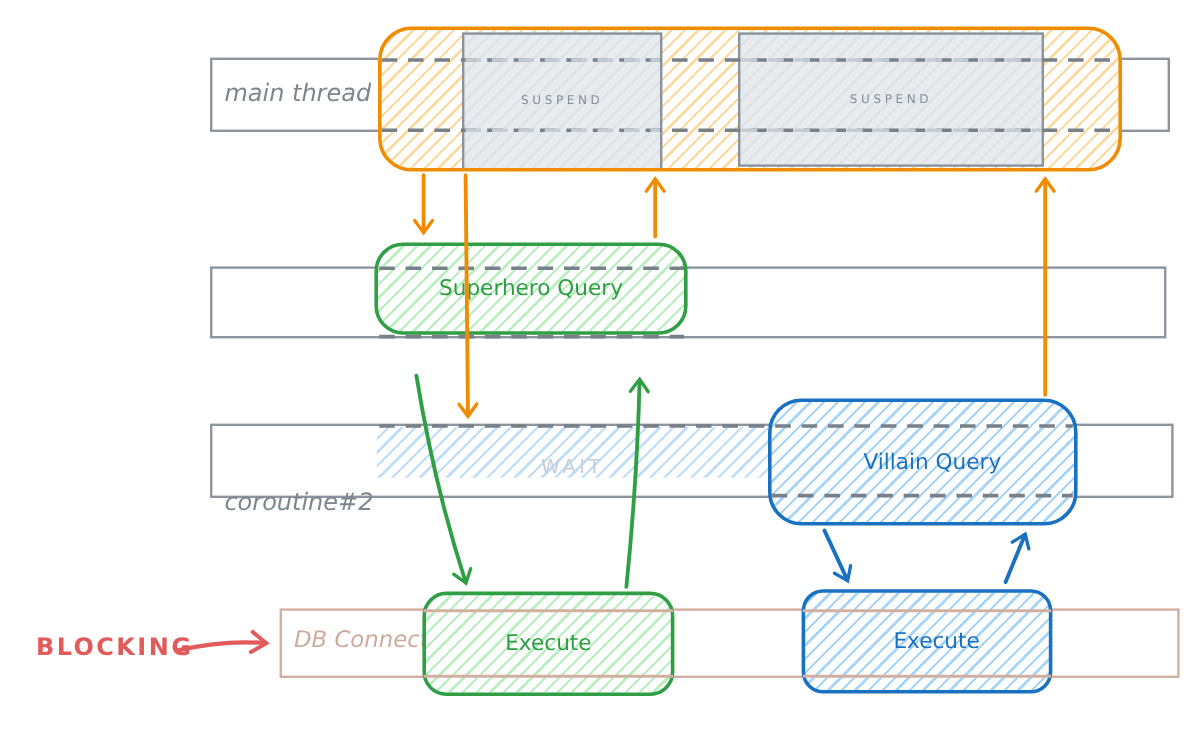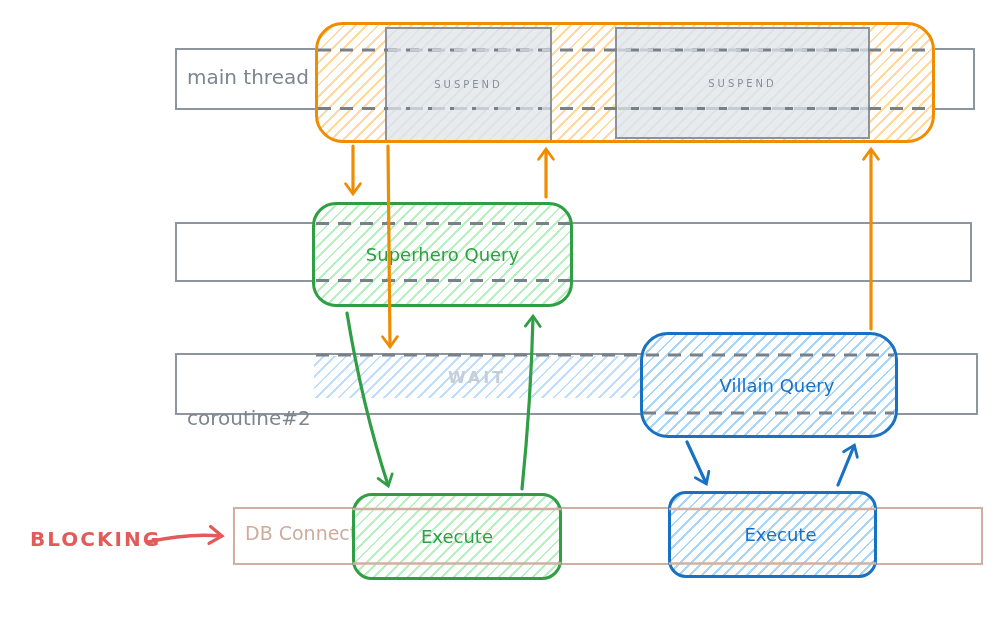--- a/index.html
+++ b/index.html
@@ -2,35 +2,35 @@
 <html><head>
 <meta charset="utf-8">
 <style>
   html,body{margin:0;padding:0;background:#fff;}
   #canvas{
     position:relative;width:999px;height:620px;background:#ffffff;overflow:hidden;
     font-family:"DejaVu Sans","Liberation Sans",sans-serif;
   }
   
   .bar{position:absolute;background:#fff;border:2.5px solid #8d959e;box-sizing:border-box;}
-  .bar-label{position:absolute;color:#7d858e;font-size:20px;white-space:nowrap;}
+  .bar-label{position:absolute;color:#7d858e;font-size:20px;white-space:nowrap;font-style:italic;}
   #bar-main{left:175px;top:48px;width:800px;height:62px;}
   #lbl-main{left:187px;top:65px;}
   #bar-c1{left:175px;top:222px;width:797px;height:60px;}
   #lbl-c1{left:187px;top:238px;}
   #bar-c2{left:175px;top:353px;width:803px;height:62px;}
   #lbl-c2{left:187px;top:370px;margin-top:36px;}
   #bar-db{left:233px;top:507px;width:750px;height:58px;border-color:#d2b0a1;}
   #lbl-db{left:245px;top:522px;color:#cfab9c;font-size:19px;}
 
   
   #wait-region{
     position:absolute;left:314px;top:356px;width:326px;height:42px;box-sizing:border-box;
     background-image:repeating-linear-gradient(135deg,transparent 0 6px,#bfdefc 6px 8px);
-    display:flex;align-items:center;justify-content:center;font-weight:bold;
+    display:flex;align-items:flex-end;justify-content:center;
   }
   #wait-label{color:#c6cfd8;font-size:16px;letter-spacing:3px;}
 
   
   #orange-fill{
     position:absolute;left:315px;top:22px;width:620px;height:121px;border-radius:28px;box-sizing:border-box;
     background-color:#fff;
     background-image:repeating-linear-gradient(135deg,transparent 0 6px,#ffd9a0 6px 8px);
   }
   #orange-border{
@@ -50,21 +50,21 @@
   
   .block{
     position:absolute;box-sizing:border-box;background-color:#fff;z-index:4;
     display:flex;align-items:center;justify-content:center;
   }
   .block.green{border:3.5px solid #2f9e44;background-image:repeating-linear-gradient(135deg,transparent 0 6px,#b9f0c0 6px 8px);}
   .block.blue {border:3.5px solid #1971c2;background-image:repeating-linear-gradient(135deg,transparent 0 6px,#a8d6fb 6px 8px);padding-left:16px;}
   .block-label{font-size:18px;}
   .green .block-label{color:#2f9e44;}
   .blue  .block-label{color:#1971c2;}
-  #superhero-query{left:312px;top:202px;width:261px;height:105px;border-radius:24px;}
+  #superhero-query{left:312px;top:202px;width:261px;height:77px;border-radius:24px;}
   #villain-query{left:640px;top:332px;width:258px;height:106px;border-radius:28px;}
   #execute-superhero{left:352px;top:493px;width:210px;height:87px;border-radius:20px;}
   #execute-villain{left:668px;top:491px;width:209px;height:87px;border-radius:18px;}
 
   
   #blocking-label{
     position:absolute;left:30px;top:527px;color:#e15b5b;font-size:20px;letter-spacing:2px;font-weight:bold;
   }
 
   

